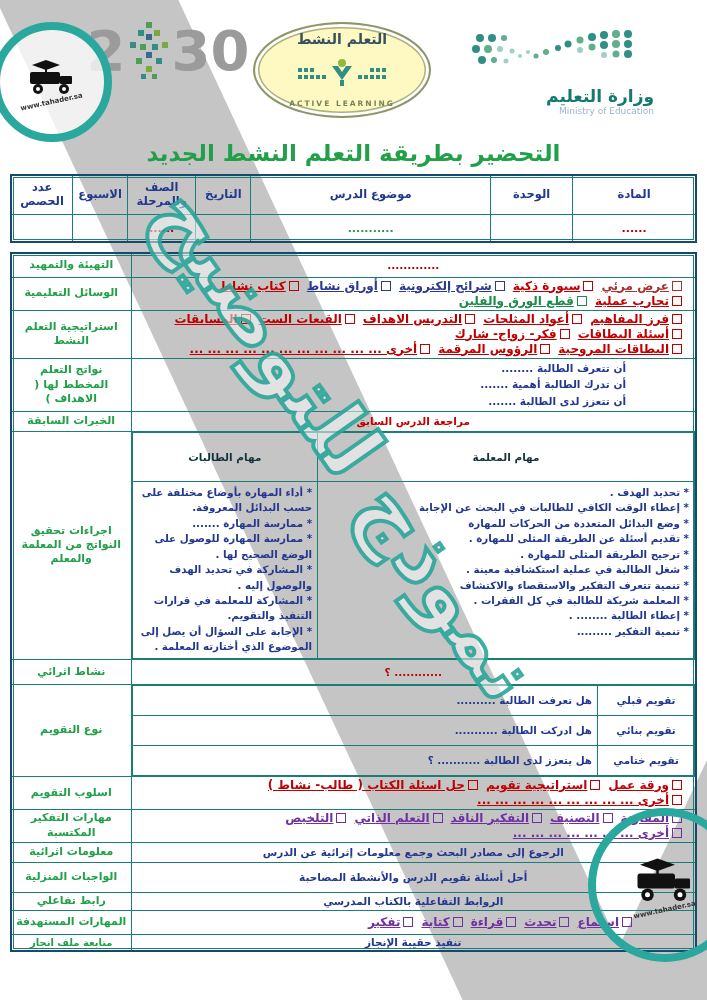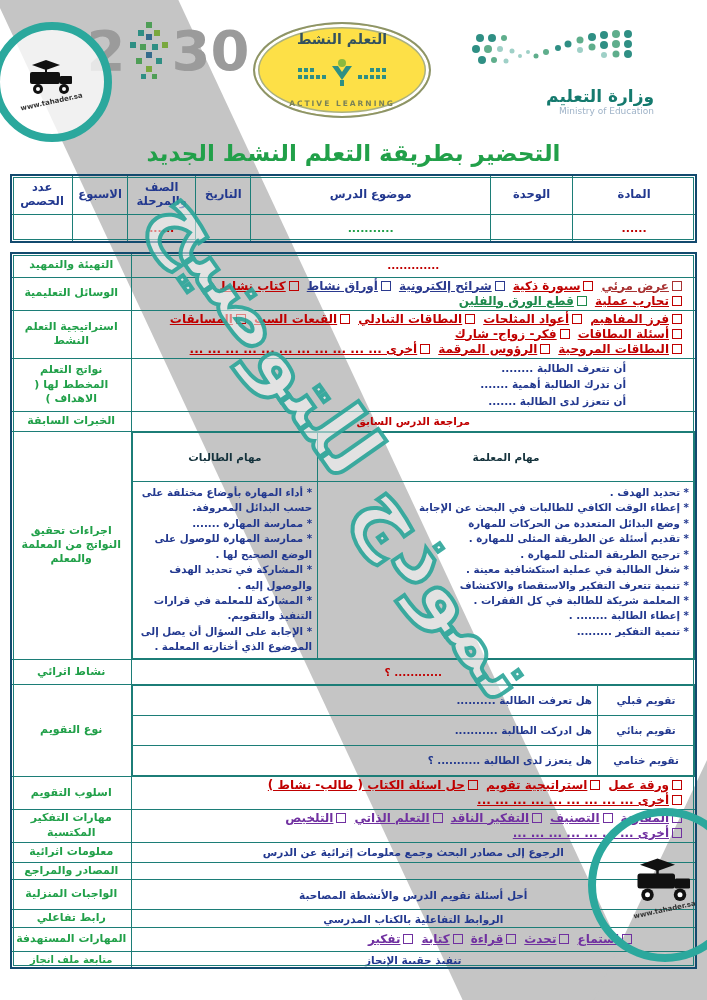--- a/index.html
+++ b/index.html
@@ -18,21 +18,21 @@
   .vision{position:absolute;left:58px;top:20px;color:#9b9b9b;text-align:center;width:220px;}
   .vision .l1{font-size:25px;font-weight:bold;letter-spacing:2px;color:#a0a0a0;}
   .vision .l2{font-size:56px;font-weight:bold;line-height:.9;color:#9b9b9b;display:flex;align-items:center;justify-content:center;gap:2px;}
   .ring{position:absolute;border:8px solid #2ba89d;border-radius:50%;background:rgba(255,255,255,.75);z-index:3;
         display:flex;flex-direction:column;align-items:center;justify-content:center;}
   .ring.tl{left:-8px;top:22px;width:104px;height:104px;}
   .ring.br{left:588px;top:808px;width:138px;height:138px;background:transparent;z-index:6;}
   .ring .url{font-size:7px;color:#333;transform:rotate(-12deg);font-weight:bold;}
   .oval{position:absolute;left:253px;top:22px;width:178px;height:96px;border-radius:50%;
         border:2px solid #8d9468;box-shadow:0 0 0 3px #fff inset,0 0 0 4.5px #aab07e inset;
-        background:#fde047;display:flex;flex-direction:column;align-items:center;justify-content:space-between;padding:7px 0 8px;box-sizing:border-box;}
+        background:#fef9c3;display:flex;flex-direction:column;align-items:center;justify-content:space-between;padding:7px 0 8px;box-sizing:border-box;}
   .oval .ar{font-size:14px;font-weight:bold;color:#33515e;}
   .oval .en{font-size:7.5px;letter-spacing:2px;color:#7b8257;font-weight:bold;}
   .ministry{position:absolute;left:462px;top:28px;width:210px;text-align:center;}
   .ministry .ar{font-size:17px;font-weight:bold;color:#157a6e;text-align:right;padding-right:18px;}
   .ministry .en{font-size:9px;color:#9fb3c8;text-align:right;padding-right:18px;}
   
   .title{position:relative;z-index:1;text-align:center;color:#21a049;font-size:23px;font-weight:bold;margin:2px 0 8px;}
   
   table{border-collapse:collapse;table-layout:fixed;}
   .boxed{width:687px;margin:0 10px;border:2px solid #134a6e;outline:1px solid #1c7d77;outline-offset:-4px;position:relative;z-index:1;background:transparent;}
@@ -261,21 +261,21 @@
     <tr style="height:40px">
       <td class="content rtlpad red">
         <div><span class="cbi">
                 <span class="cb"></span>
                 <span class="cbl">فرز المفاهيم</span>
               </span><span class="cbi">
                 <span class="cb"></span>
                 <span class="cbl">أعواد المثلجات</span>
               </span><span class="cbi">
                 <span class="cb"></span>
-                <span class="cbl">البطاقات التبادلي</span>
+                <span class="cbl">التدريس الاهداف</span>
               </span><span class="cbi">
                 <span class="cb"></span>
                 <span class="cbl">القبعات الست</span>
               </span><span class="cbi">
                 <span class="cb"></span>
                 <span class="cbl">المسابقات</span>
               </span><span class="cbi">
                 <span class="cb"></span>
                 <span class="cbl">أسئلة البطاقات</span>
               </span><span class="cbi">
@@ -415,24 +415,20 @@
               <span class="cbl">أخرى ... ... ... ... ... ... ...</span>
             </span></td>
       <td class="lblG">مهارات التفكير المكتسبة</td>
     </tr>
 
     <tr style="height:20px">
       <td class="content center navy">الرجوع إلى مصادر البحث وجمع معلومات إثرائية عن الدرس</td>
       <td class="lblG">معلومات اثرائية</td>
     </tr>
 
-    <tr style="height:15px">
-      <td class="content center navy"></td>
-      <td class="lblG">المصادر والمراجع</td>
-    </tr>
 
     <tr style="height:30px">
       <td class="content center navy">أحل أسئلة تقويم الدرس والأنشطة المصاحبة</td>
       <td class="lblG">الواجبات المنزلية</td>
     </tr>
 
     <tr style="height:18px">
       <td class="content center navy">الروابط التفاعلية بالكتاب المدرسي</td>
       <td class="lblG">رابط تفاعلي</td>
     </tr>

